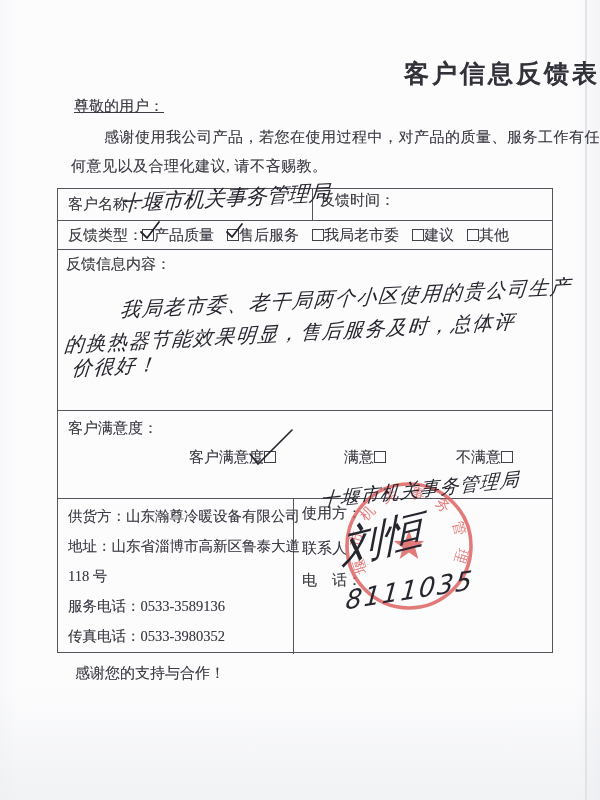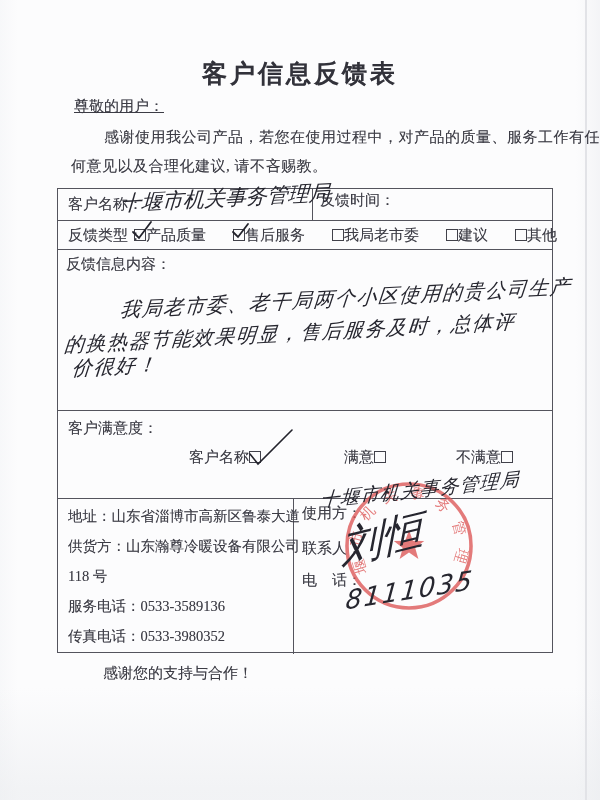--- a/index.html
+++ b/index.html
@@ -17,27 +17,27 @@
       linear-gradient(90deg, rgba(244,245,247,.6) 0%, rgba(255,255,255,0) 3%, rgba(255,255,255,0) 96%, rgba(240,241,244,.7) 100%),
       #fcfcfd;
   }
   .scan-edge-line {
     position: absolute; top: 0; bottom: 0; left: 585px; width: 2px;
     background: #e2e3e7;
   }
   .printed { color: #3c3c45; text-shadow: 0 0 0.5px rgba(70,70,80,.45); }
   .title {
     position: absolute; left: 0; right: 0; top: 57px;
-    text-align: center; font-family: "Liberation Sans", "DejaVu Sans", sans-serif;
+    text-align: right; font-family: "Liberation Sans", "DejaVu Sans", sans-serif;
     font-size: 25px; font-weight: bold; letter-spacing: 3px; color: #32323a;
   }
   .greeting { position: absolute; left: 74px; top: 97px; font-size: 15px; text-decoration: underline; }
   .intro1 { position: absolute; left: 104px; top: 128px; font-size: 15px; letter-spacing: .5px; }
   .intro2 { position: absolute; left: 71px; top: 157px; font-size: 15px; letter-spacing: .5px; font-family: Liberation Serif, serif; }
-  .closing { position: absolute; left: 75px; top: 664px; font-size: 15px; margin-left: 28px; }
+  .closing { position: absolute; left: 75px; top: 664px; font-size: 15px; }
 
   .form-table {
     position: absolute; left: 57px; top: 188px; width: 496px; height: 465px;
     border: 1.6px solid #54545d;
   }
   .hline { position: absolute; left: 0; right: 0; height: 0; border-top: 1.4px solid #54545d; }
   .vline { position: absolute; width: 0; border-left: 1.4px solid #54545d; }
   .cell-label { position: absolute; font-size: 15px; white-space: nowrap; }
 
   .checkbox {
@@ -85,21 +85,21 @@
     <div class="hline" style="top:221px"></div>
     <div class="hline" style="top:309px"></div>
     <div class="vline" style="left:254px; top:0; height:31px"></div>
     <div class="vline" style="left:235px; top:309px; height:156px"></div>
 
     <div class="cell-label printed" style="left:10px; top:6px">客户名称：</div>
     <div class="hw hw-name" style="left:62px; top:-5px">十堰市机关事务管理局</div>
     <div class="cell-label printed" style="left:262px; top:2px">反馈时间：</div>
 
     <div class="cell-label printed" style="left:10px; top:37px">反馈类型：</div>
-    <div style="position:absolute; left:76px; top:37px; display:flex; gap:27px">
+    <div style="position:absolute; left:84px; top:37px; display:flex; gap:13px">
       <span class="opt printed">
         <span class="checkbox"></span><span>产品质量</span>
         <svg class="check-svg" style="left:-4px; top:-8px" width="24" height="24">
             <path d="M3,14 L9,20 L21,4"></path>
           </svg>
       </span>
       <span class="opt printed">
         <span class="checkbox"></span><span>售后服务</span>
         <svg class="check-svg" style="left:-2px; top:-4px" width="22" height="20">
             <path d="M2,10 L7,15 L17,2"></path>
@@ -116,35 +116,35 @@
       </span>
     </div>
 
     <div class="cell-label printed" style="left:8px; top:66px">反馈信息内容：</div>
     <div class="hw hw-line" style="left:62px; top:96px">我局老市委、老干局两个小区使用的贵公司生产</div>
     <div class="hw hw-line" style="left:6px;  top:131px">的换热器节能效果明显，售后服务及时，总体评</div>
     <div class="hw hw-line" style="left:14px; top:164px">价很好！</div>
 
     <div class="cell-label printed" style="left:10px; top:230px">客户满意度：</div>
     <span class="opt printed" style="position:absolute; left:131px; top:259px">
-      <span>客户名称</span><span class="checkbox"></span>
+      <span>客户满意度</span><span class="checkbox"></span>
       <svg class="check-svg" style="left:58px; top:-22px" width="48" height="42">
           <path d="M3,28 L11,38 L45,4" style="stroke-width:1.6"></path>
         </svg>
     </span>
     <span class="opt printed" style="position:absolute; left:286px; top:259px">
       <span>满意</span><span class="checkbox"></span>
     </span>
     <span class="opt printed" style="position:absolute; left:398px; top:259px">
       <span>不满意</span><span class="checkbox"></span>
     </span>
 
     <div class="supplier-lines printed">
+      <div>供货方：山东瀚尊冷暖设备有限公司</div>
       <div>地址：山东省淄博市高新区鲁泰大道</div>
-      <div>供货方：山东瀚尊冷暖设备有限公司</div>
       <div>118 号</div>
       <div>服务电话：0533-3589136</div>
       <div>传真电话：0533-3980352</div>
     </div>
 
     <div class="cell-label printed" style="left:244px; top:315px">使用方：</div>
     <div class="cell-label printed" style="left:244px; top:350px">联系人：</div>
     <div class="cell-label printed" style="left:244px; top:382px">电　话：</div>
 
     <svg class="stamp-svg" style="left:276px; top:282px" width="150" height="150" viewBox="0 0 150 150">

